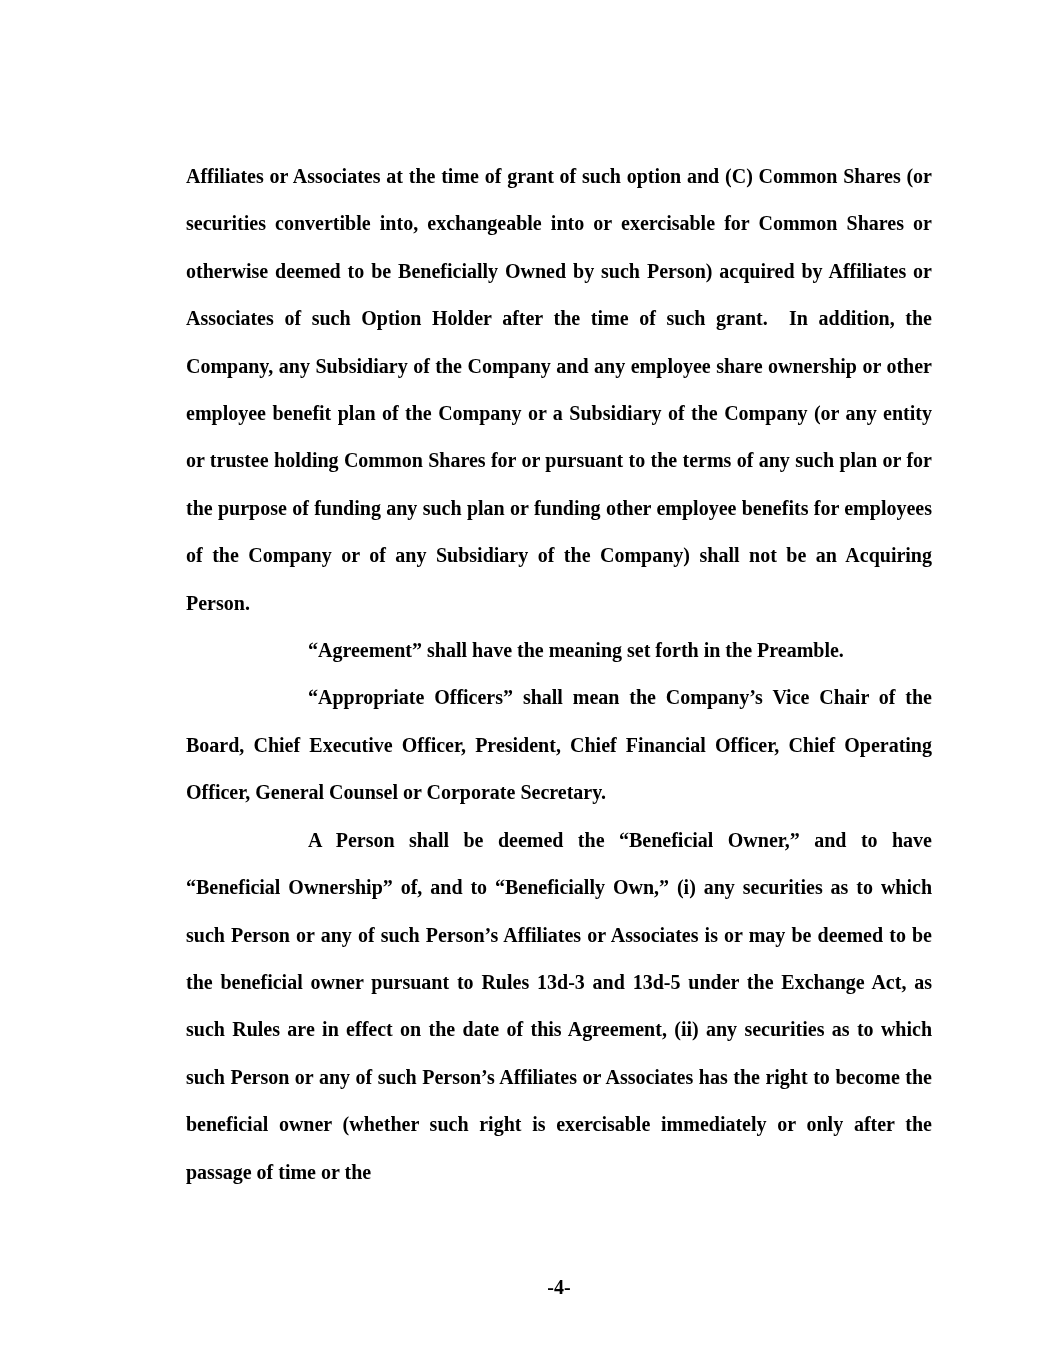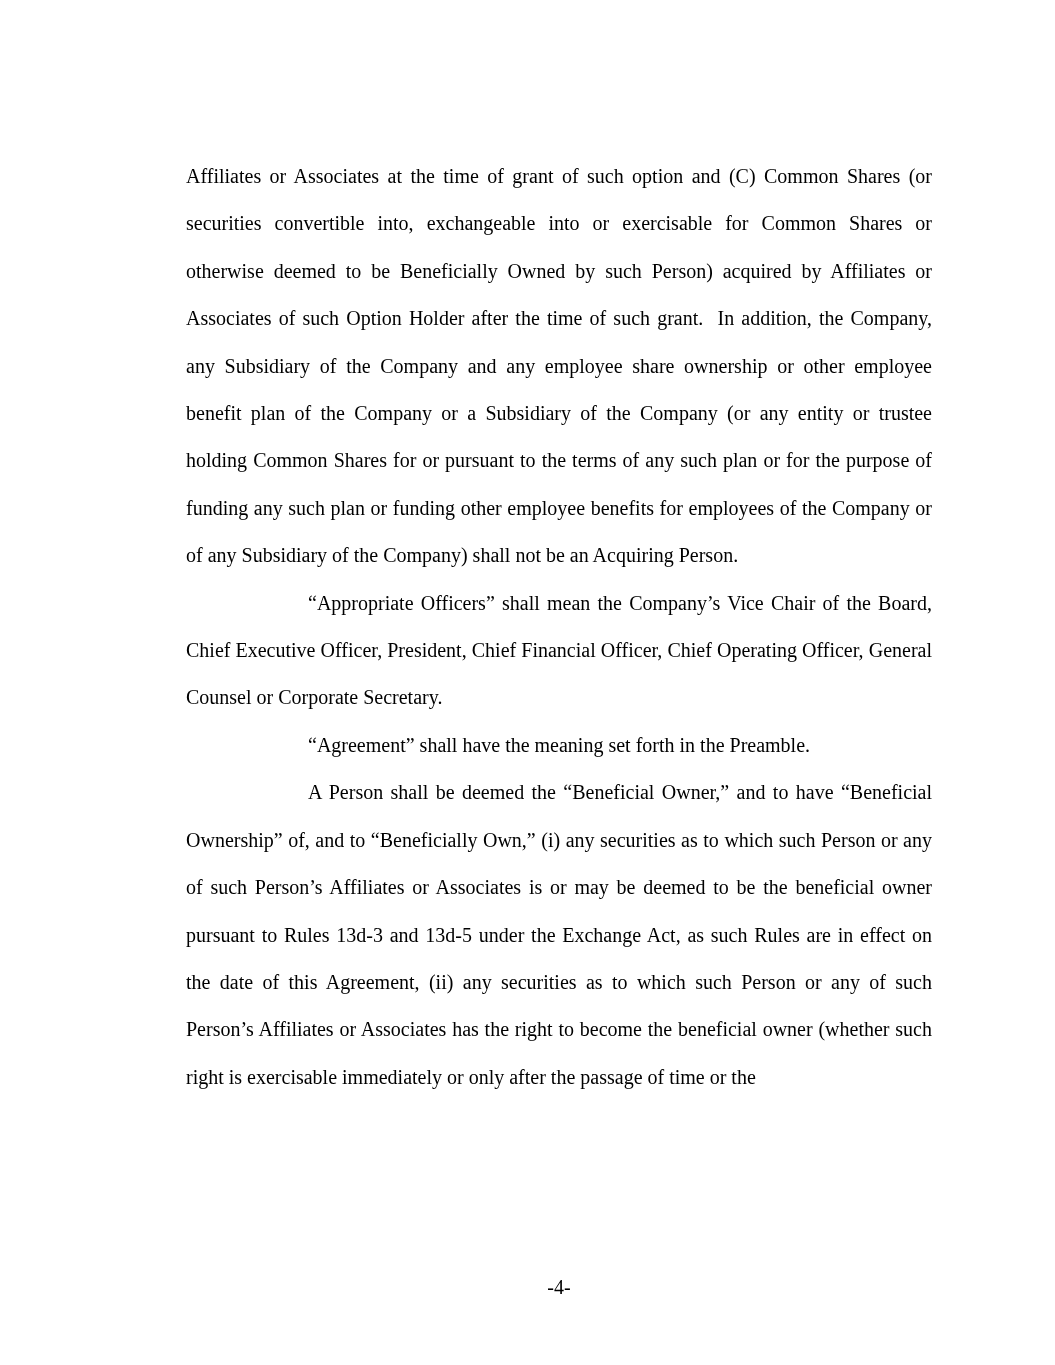--- a/index.html
+++ b/index.html
@@ -8,20 +8,21 @@
     background: #ffffff;
   }
   .page {
     position: relative;
     width: 1055px;
     height: 1365px;
     background: #ffffff;
     overflow: hidden;
     font-family: "Liberation Serif", "DejaVu Serif", serif;
     color: #000000;
+    font-weight: bold;
   }
   .body-text {
     position: absolute;
     left: 186px;
     top: 153px;
     width: 746px;
     font-size: 20px;
     line-height: 47.4px;
     text-align: justify;
   }
@@ -43,20 +44,20 @@
     text-align: center;
   }
 </style>
 </head>
 <body>
 
 <div class="page">
 
   <div class="body-text">
     <p>Affiliates or Associates at the time of grant of such option and (C) Common Shares (or securities convertible into, exchangeable into or exercisable for Common Shares or otherwise deemed to be Beneficially Owned by such Person) acquired by Affiliates or Associates of such Option Holder after the time of such grant.  In addition, the Company, any Subsidiary of the Company and any employee share ownership or other employee benefit plan of the Company or a Subsidiary of the Company (or any entity or trustee holding Common Shares for or pursuant to the terms of any such plan or for the purpose of funding any such plan or funding other employee benefits for employees of the Company or of any Subsidiary of the Company) shall not be an Acquiring Person.</p>
+    <p class="indent">“Agreement” shall have the meaning set forth in the Preamble.</p>
     <p class="indent">“Appropriate Officers” shall mean the Company’s Vice Chair of the Board, Chief Executive Officer, President, Chief Financial Officer, Chief Operating Officer, General Counsel or Corporate Secretary.</p>
-    <p class="indent">“Agreement” shall have the meaning set forth in the Preamble.</p>
     <p class="indent">A Person shall be deemed the “Beneficial Owner,” and to have “Beneficial Ownership” of, and to “Beneficially Own,” (i) any securities as to which such Person or any of such Person’s Affiliates or Associates is or may be deemed to be the beneficial owner pursuant to Rules 13d-3 and 13d-5 under the Exchange Act, as such Rules are in effect on the date of this Agreement, (ii) any securities as to which such Person or any of such Person’s Affiliates or Associates has the right to become the beneficial owner (whether such right is exercisable immediately or only after the passage of time or the</p>
   </div>
 
   <div class="page-footer">-4-</div>
 
 </div>
 
 </body></html>

